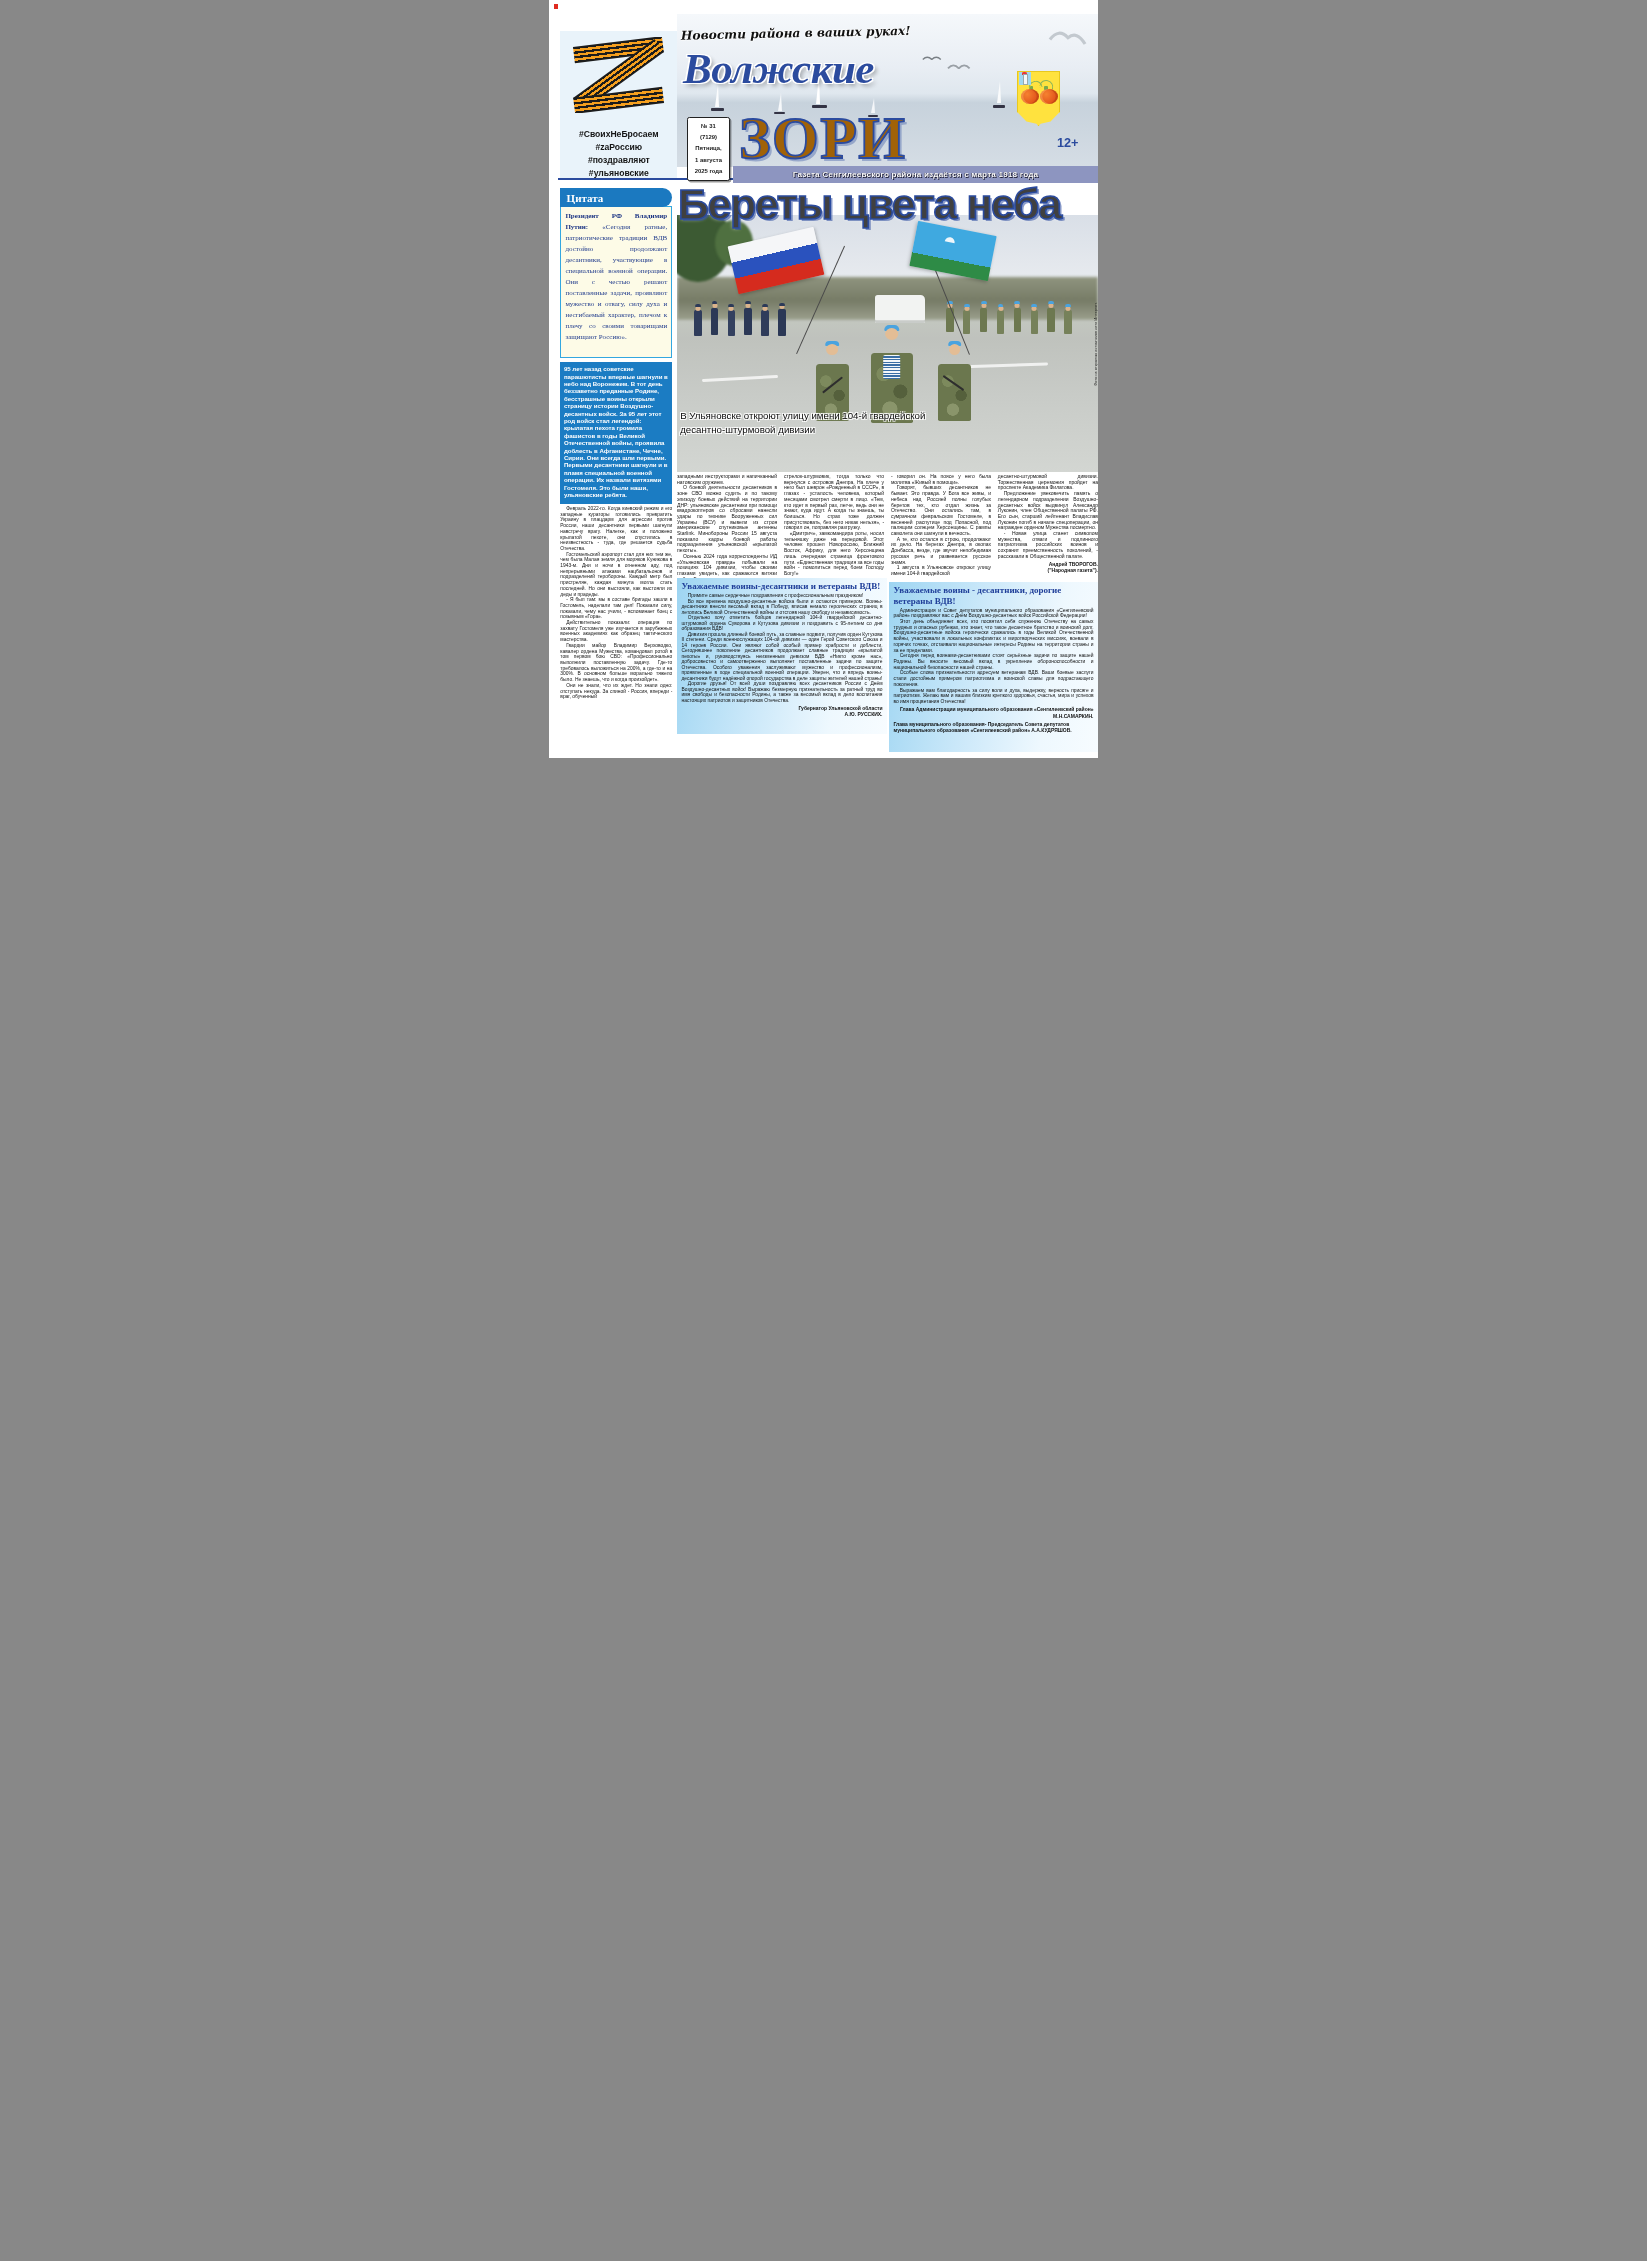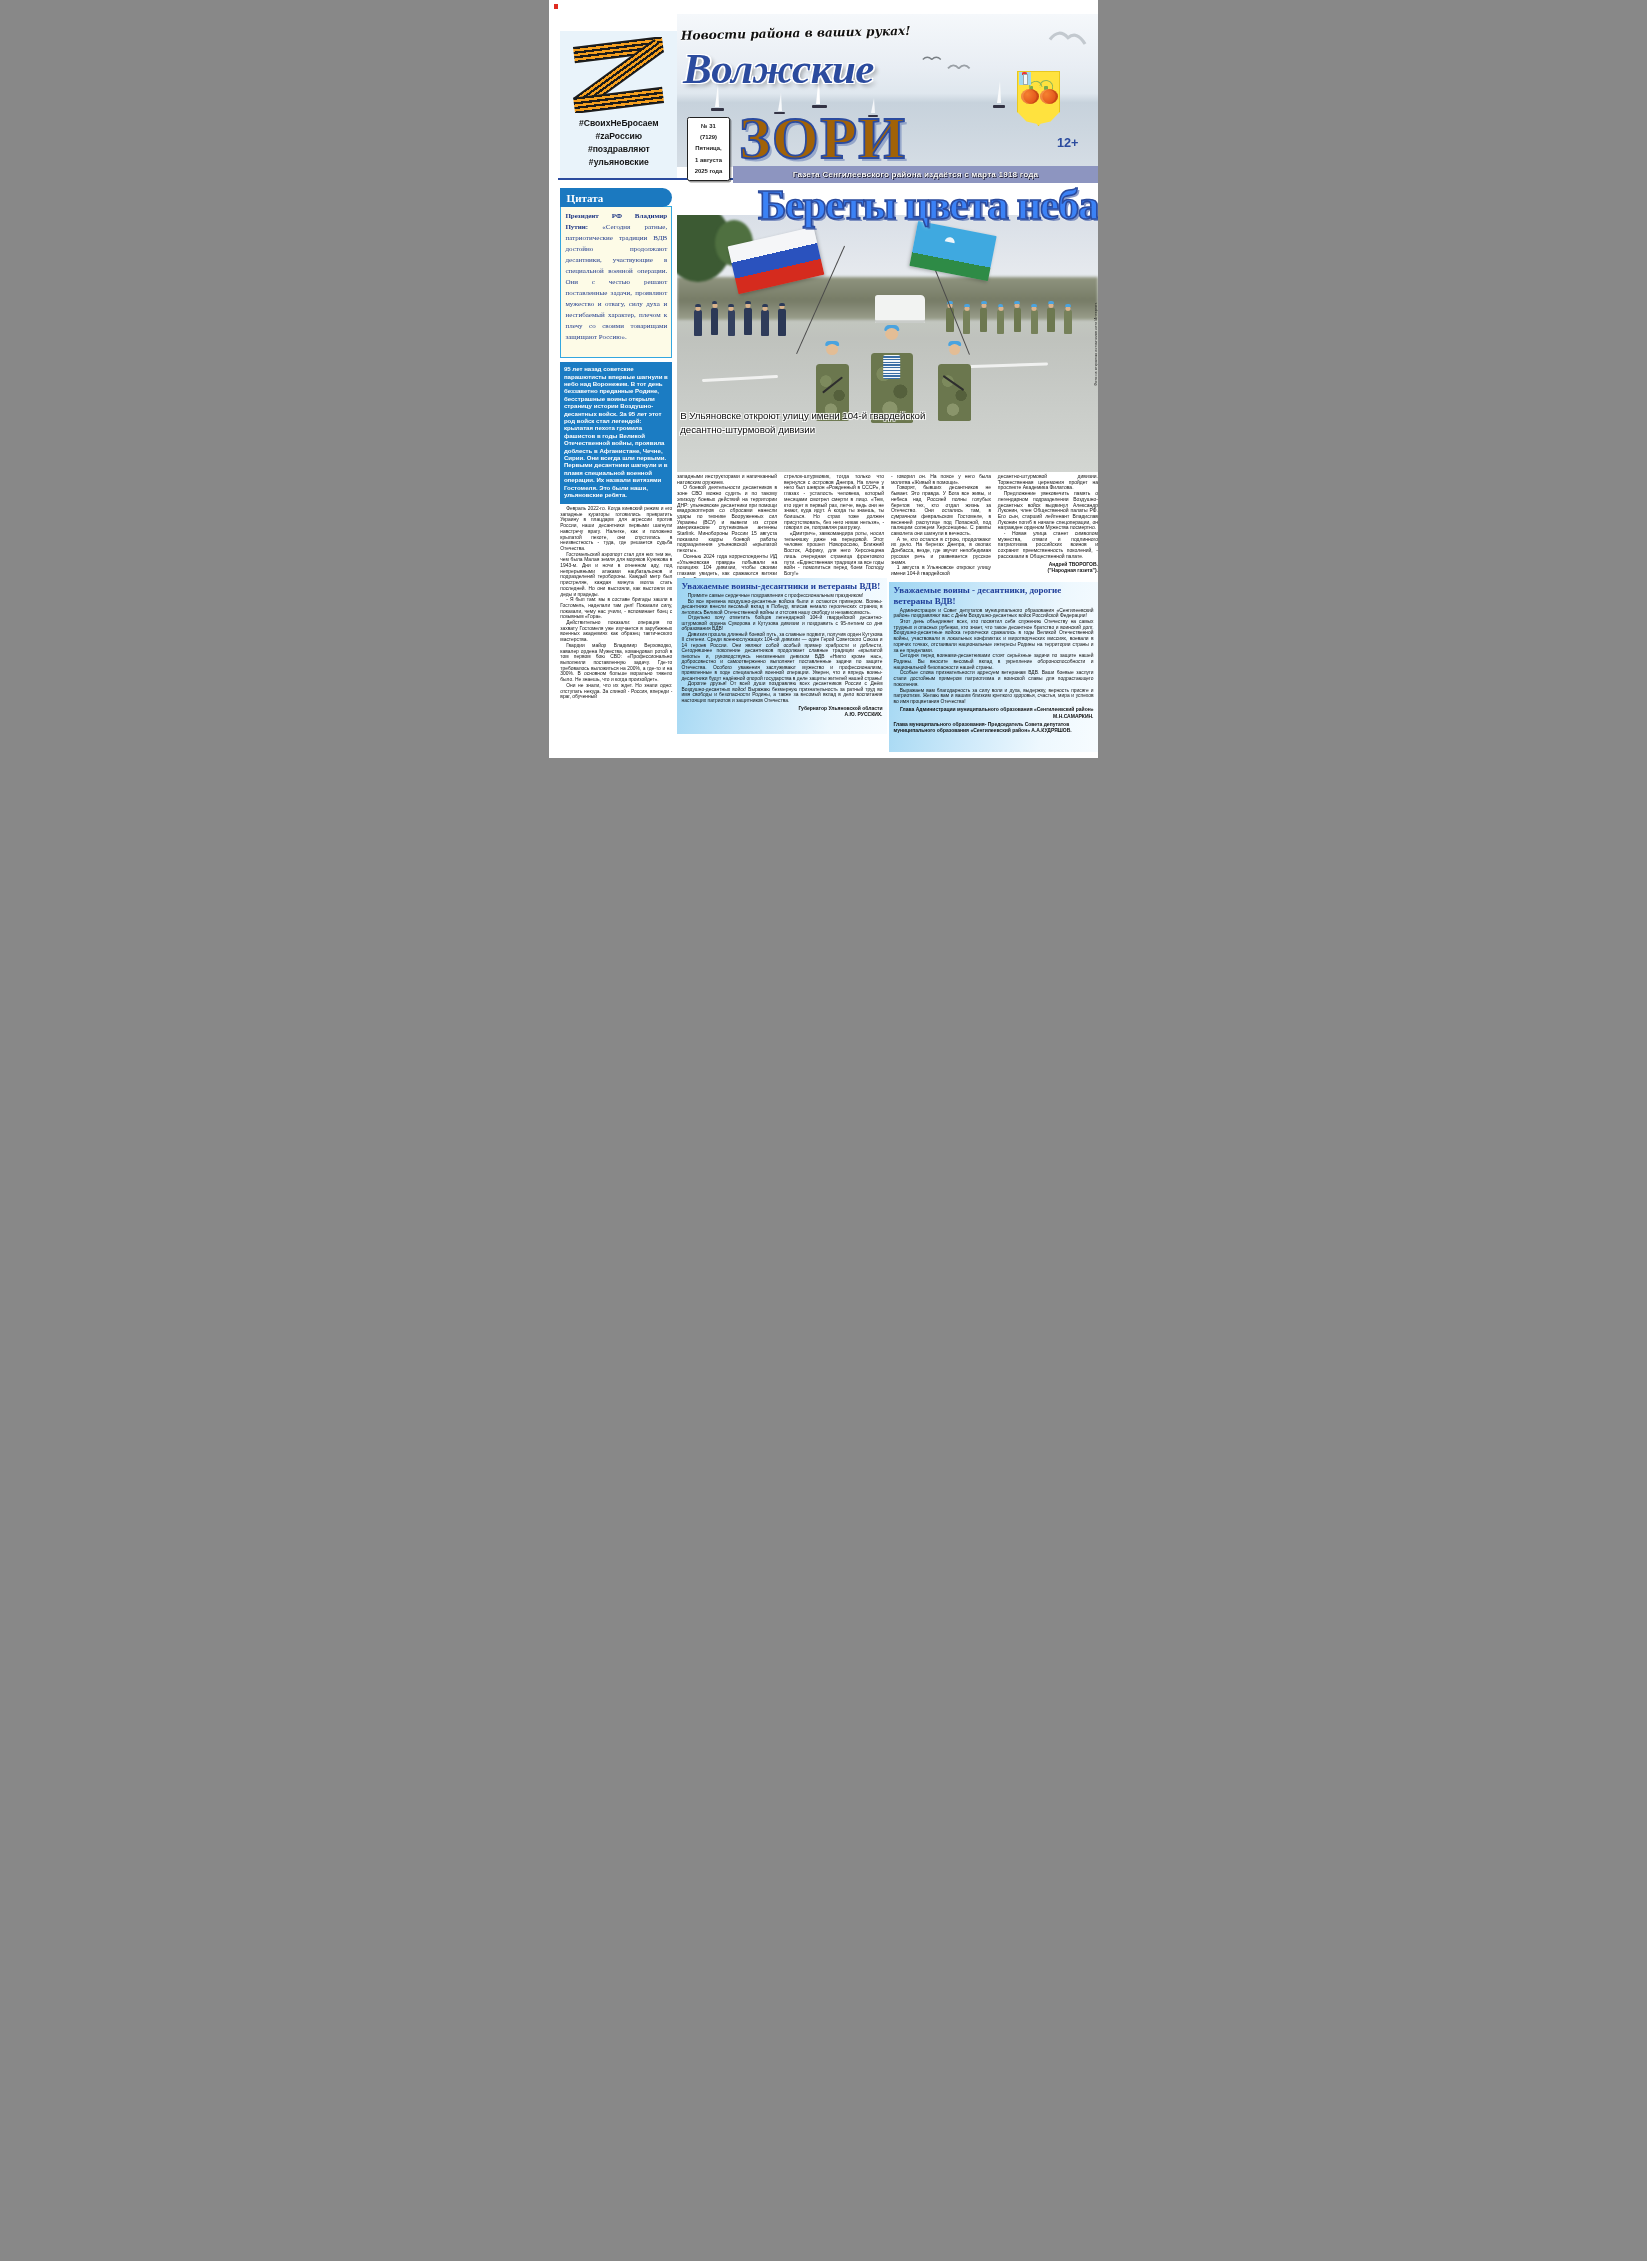--- a/index.html
+++ b/index.html
@@ -12,21 +12,21 @@
   .sea{left:128px;top:13.6px;width:421px;height:153px;
        background:linear-gradient(180deg,#f5f8fb 0%,#e9eef4 34%,#dfe7ee 52%,#c7d2dc 58%,#ccd6df 74%,#d5dde5 100%);}
   .sail{position:absolute;width:0;height:0;border-left:3.2px solid transparent;border-right:0.9px solid transparent;}
   .hull{position:absolute;height:2.3px;background:#334;border-radius:0.9px;}
   .gulls{position:absolute;}
   .tagline{left:132px;top:26px;width:253px;font-family:"DejaVu Serif",serif;font-style:italic;
            font-size:12.2px;font-weight:bold;color:#111;transform:rotate(-1.2deg);
            text-shadow:0 0 1.4px #fff,0 0 2.3px #fff,0.5px 0.5px 0 #fff,-0.5px -0.5px 0 #fff;}
   .zbox{left:11.3px;top:31px;width:117px;height:149px;background:#e9f3fa;}
   .zlogo{position:absolute;left:11px;top:6.3px;}
-  .hashtags{position:absolute;left:0;bottom:11px;width:100%;text-align:center;
+  .hashtags{position:absolute;left:0;bottom:0;width:100%;text-align:center;
             font-weight:bold;font-size:8.6px;line-height:1.5;color:#151515;margin-top:31px;}
   .masthead1{left:134px;top:47px;font-family:"Liberation Serif",serif;font-style:italic;font-weight:bold;
              font-size:43px;color:#2b4b9e;letter-spacing:-0.5px;line-height:1;z-index:3;
              text-shadow:1.4px 1.4px 0 #fff,-1.4px -1.4px 0 #fff,1.4px -1.4px 0 #fff,-1.4px 1.4px 0 #fff,3.2px 3.2px 4.1px rgba(0,0,0,.3);}
   .masthead2{left:190px;bottom:593px;font-family:"Liberation Serif",serif;font-weight:bold;
              font-size:60px;line-height:.86;color:#a16207;letter-spacing:1.4px;z-index:3;
              -webkit-text-stroke:1.8px #2b4b9e;
              text-shadow:2.7px 2.7px 0 rgba(43,75,158,.35),0 0 0.9px #2b4b9e;}
   .issuebox{left:138px;top:117px;width:41px;height:62px;background:#fff;border:0.9px solid #222;
             border-radius:2.3px;box-shadow:1.4px 1.4px 0 rgba(0,0,0,.4);z-index:4;
@@ -61,23 +61,23 @@
              text-align:justify;}
   .quote-box b{color:#1d3584;}
   .lead-block{left:11.3px;top:362px;width:112px;height:142px;background:#1b7cc3;box-sizing:border-box;
               padding:3.2px 3.6px;color:#fff;font-weight:bold;font-size:6.1px;line-height:7.4px;}
   .side-text{left:11.3px;top:506px;width:112px;font-size:4.9px;line-height:5.7px;color:#141414;
              text-align:justify;}
   .side-text p,.news-col p{margin:0;text-indent:5.9px;}
   .side-text p.noind,.news-col p.noind{text-indent:0;}
 
   
-  .headline{left:129px;top:180px;width:420px;text-align:right;white-space:nowrap;z-index:6;
-            font-family:Liberation Serif, serif;font-weight:bold;font-size:43px;letter-spacing:-1.4px;
-            color:#3b82f6;-webkit-text-stroke:1.6px #2b4b9e;
+  .headline{left:129px;top:180px;width:420px;text-align:left;white-space:nowrap;z-index:6;
+            font-family:Liberation Sans, sans-serif;font-weight:bold;font-size:43px;letter-spacing:-1.4px;
+            color:#404040;-webkit-text-stroke:1.6px #2b4b9e;
             text-shadow:2.3px 2.3px 0 rgba(43,75,158,.55),0 0 4.5px rgba(255,255,255,.8);}
   .photo{left:128px;top:215px;width:421px;height:257px;overflow:hidden;
          background:linear-gradient(180deg,#d9dfe7 0%,#e8ebef 26%,#dfe3e4 36%,#c2c6bf 42%,#bfc2bd 48%,#c8cbc7 70%,#d3d6d2 100%);}
   .trees{position:absolute;left:0;top:24%;width:100%;height:17%;filter:blur(1.4px);
          background:linear-gradient(180deg,#8f947e,#767b66 55%,#9b9f8d);}
   .bush{position:absolute;border-radius:50%;filter:blur(0.9px);}
   .mark{position:absolute;height:3.2px;background:rgba(255,255,255,.75);border-radius:1.4px;}
   .van{position:absolute;left:47%;top:31%;width:12%;height:11%;background:#f2f3f2;border-radius:2.7px 4.5px 1.4px 1.4px;
        box-shadow:inset 0 -2.7px 0 #c9ccc9;}
   .soldier{position:absolute;border-radius:1.8px 1.8px 0.9px 0.9px;}

